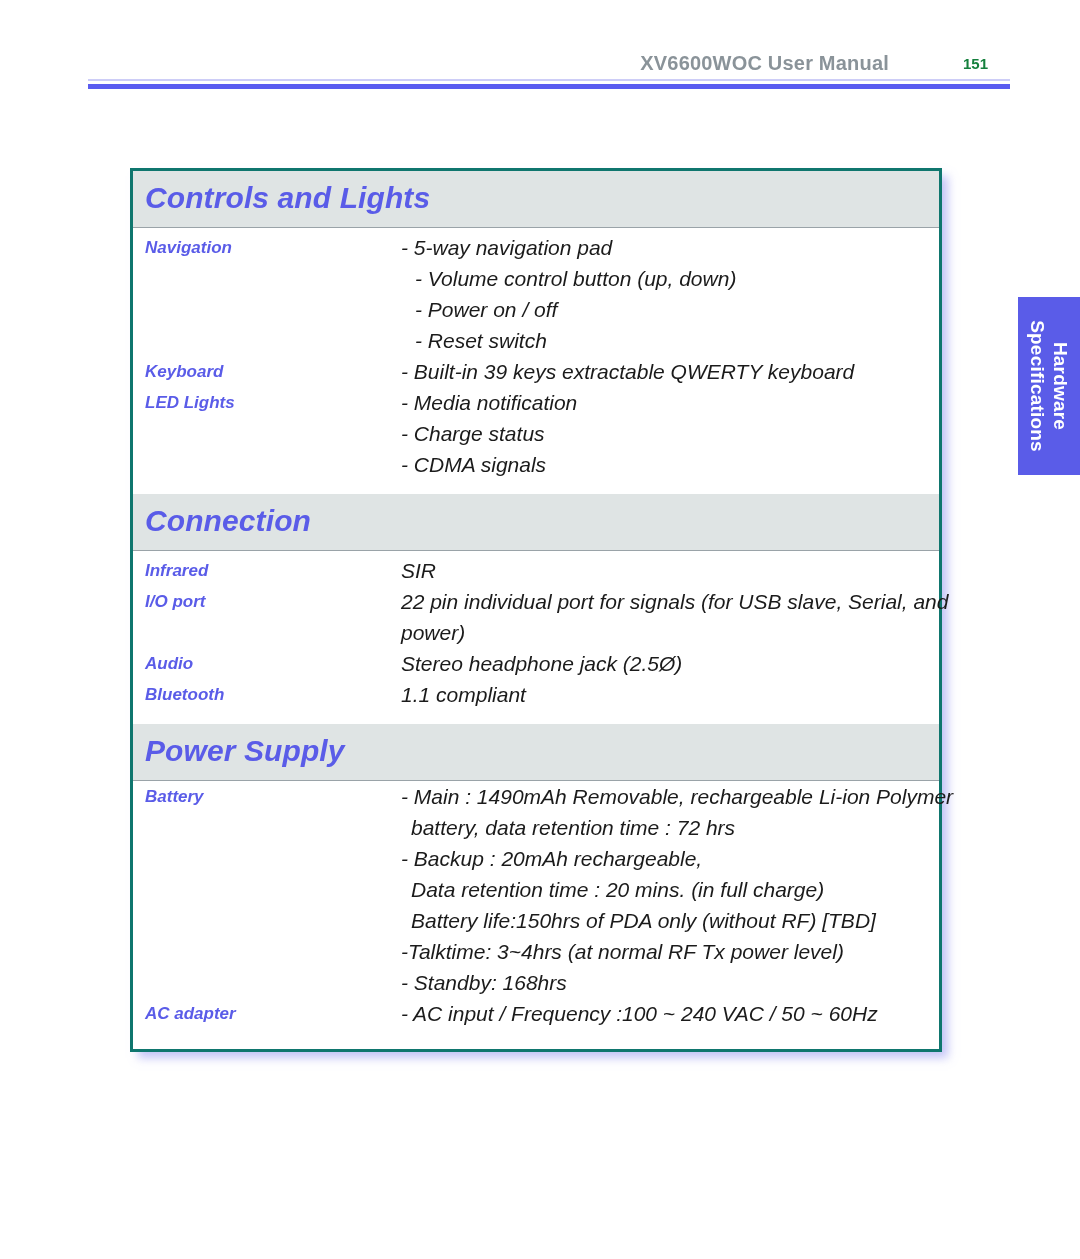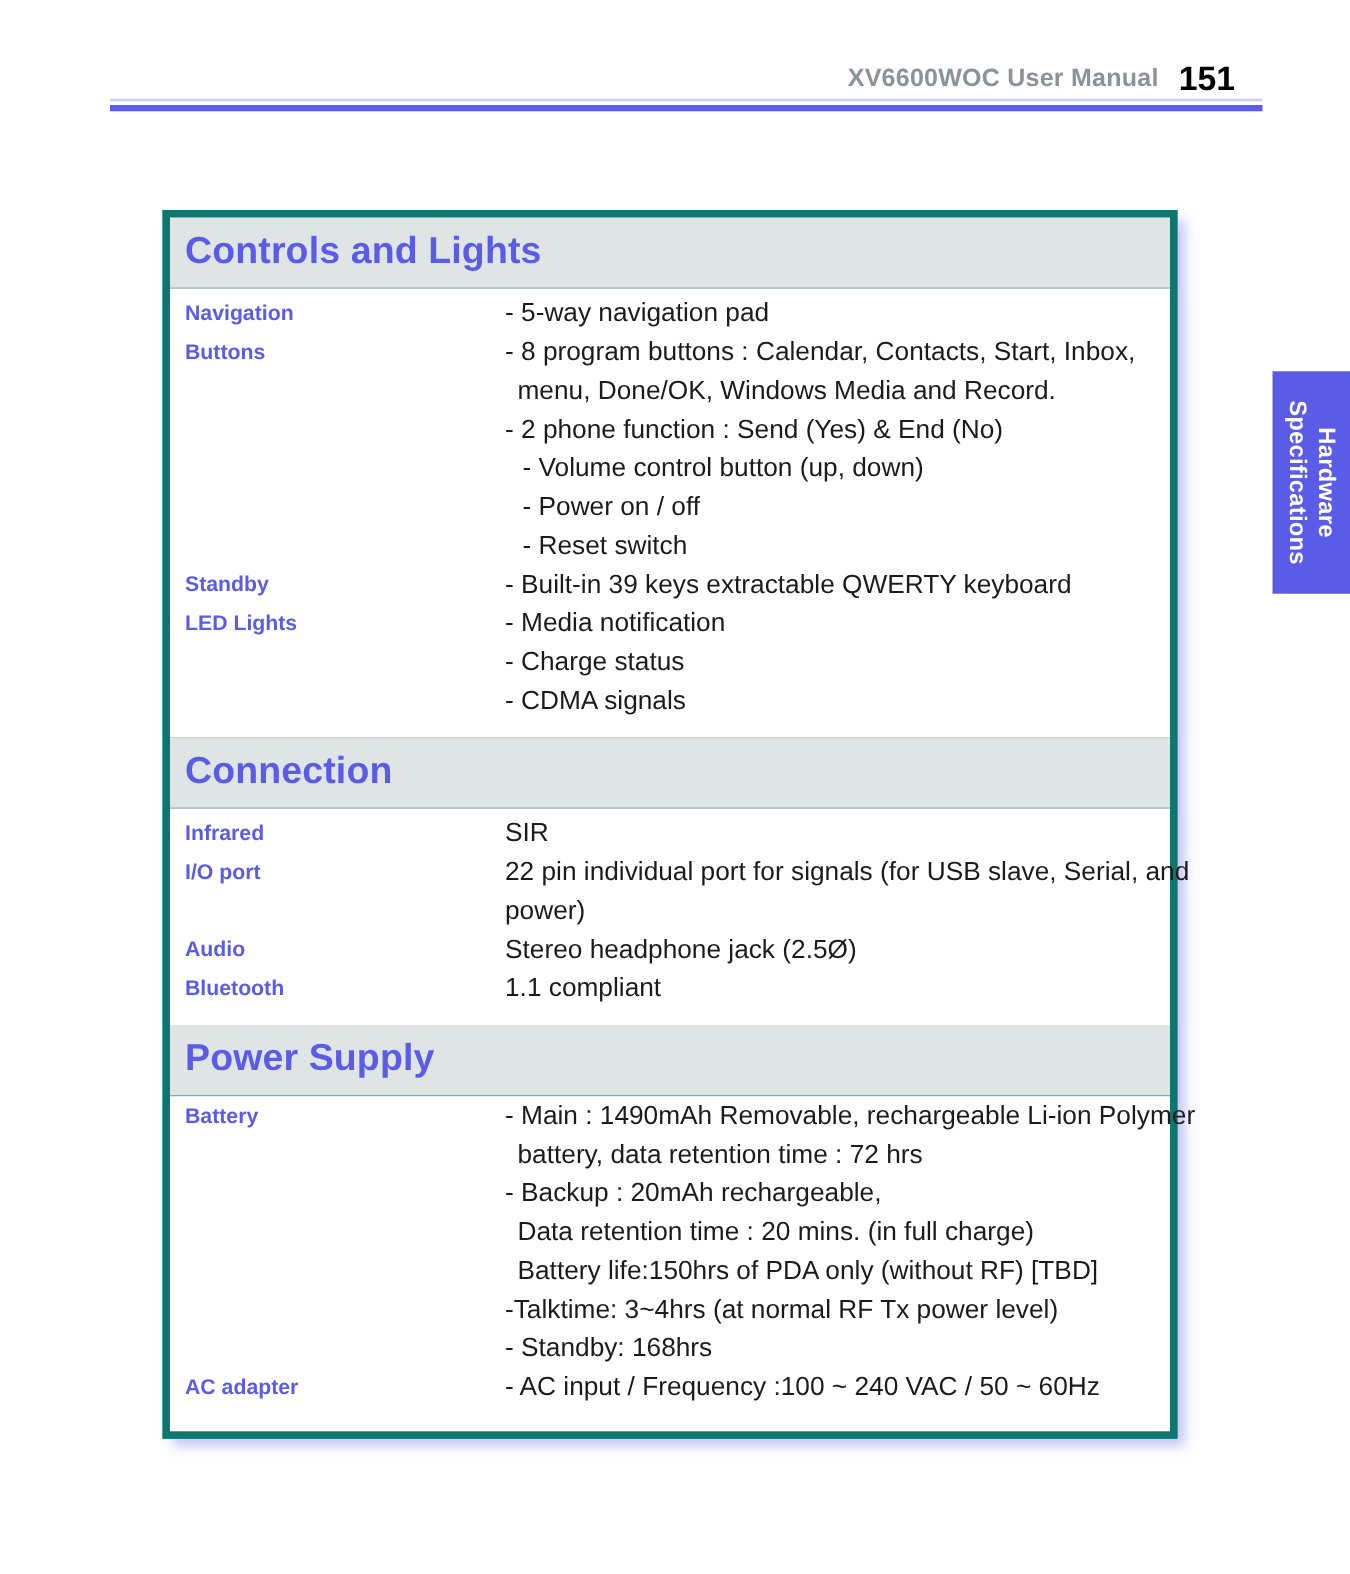--- a/index.html
+++ b/index.html
@@ -35,23 +35,24 @@
     gap: 16px;
   }
   #header-manual-title {
     font-size: 20px;
     font-weight: bold;
     color: #8a9399;
     letter-spacing: 0.2px;
     white-space: nowrap;
   }
   #header-page-number {
-    font-size: 27px;
-    font-weight: bold;
-    color: #000000;
+    font-size: 15px;
+    font-weight: bold;
+    color: #15803d;
+    margin-left: 58px;
     margin-right: 22px;
     white-space: nowrap;
   }
   #header-rule-thin {
     position: absolute;
     left: 88px;
     top: 31px;
     width: 922px;
     height: 2px;
     background: #cdcdf7;
@@ -93,24 +94,25 @@
     white-space: pre-line;
     letter-spacing: 0.2px;
   }
 
   
   #spec-table {
     position: absolute;
     left: 130px;
     top: 168px;
     width: 812px;
-    background: #0ea5e9;
-    border: 6px solid #0f766e;
+    background: #b91c1c;
+    border: 3px solid #0f766e;
     box-shadow: 7px 7px 9px -1px rgba(150,150,240,0.55);
     box-sizing: border-box;
+    font-style: italic;
   }
 
   .section-header {
     background: #dfe4e4;
     border-bottom: 1px solid #9aa3a8;
     padding: 10px 0 12px 12px;
     box-sizing: border-box;
   }
   .section-header-title {
     color: #5a5ce8;
@@ -192,41 +194,31 @@
         <div class="spec-row">
           <div class="spec-label-cell">
             <div class="spec-label">Navigation</div>
           </div>
           <div class="spec-value-cell">
             <div class="spec-line">- 5-way navigation pad</div>
           </div>
         </div>
         <div class="spec-row">
           <div class="spec-label-cell">
-            <div class="spec-label">Buttons</div>
-          </div>
-          <div class="spec-value-cell">
-            <div class="spec-line">- 8 program buttons : Calendar, Contacts, Start, Inbox,</div>
-            <div class="spec-line cont">menu, Done/OK, Windows Media and Record.</div>
-            <div class="spec-line">- 2 phone function : Send (Yes) &amp; End (No)</div>
-          </div>
-        </div>
-        <div class="spec-row">
-          <div class="spec-label-cell">
             <div class="spec-label">&nbsp;</div>
           </div>
           <div class="spec-value-cell">
             <div class="spec-line indent2">- Volume control button (up, down)</div>
             <div class="spec-line indent2">- Power on / off</div>
             <div class="spec-line indent2">- Reset switch</div>
           </div>
         </div>
         <div class="spec-row">
           <div class="spec-label-cell">
-            <div class="spec-label">Standby</div>
+            <div class="spec-label">Keyboard</div>
           </div>
           <div class="spec-value-cell">
             <div class="spec-line">- Built-in 39 keys extractable QWERTY keyboard</div>
           </div>
         </div>
         <div class="spec-row">
           <div class="spec-label-cell">
             <div class="spec-label">LED Lights</div>
           </div>
           <div class="spec-value-cell">

